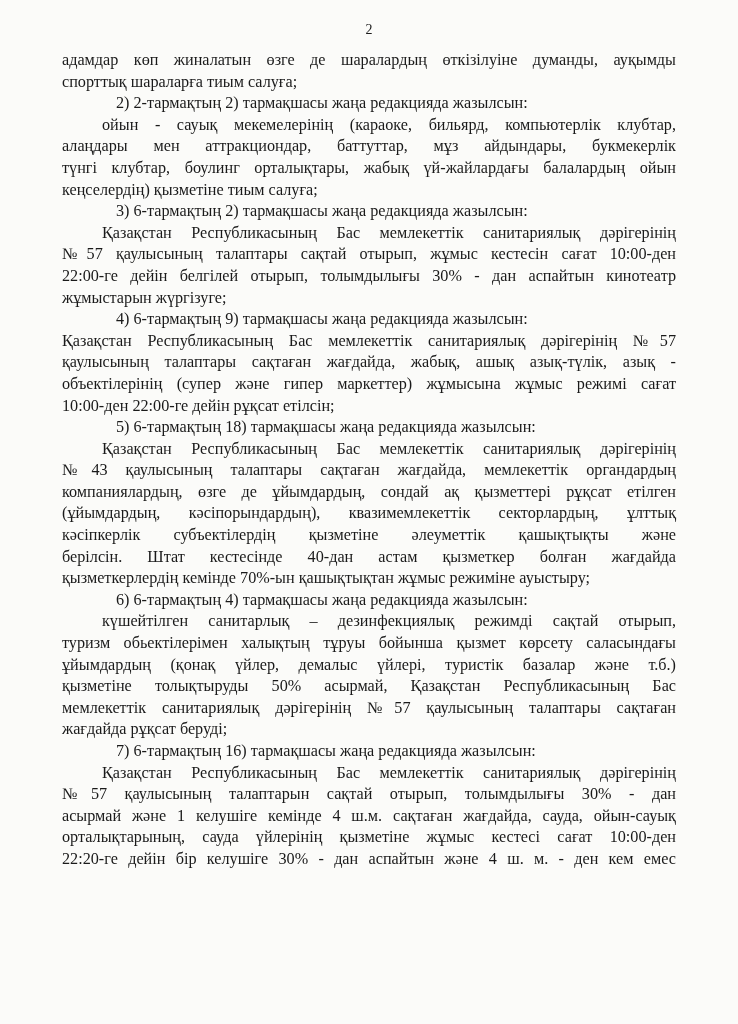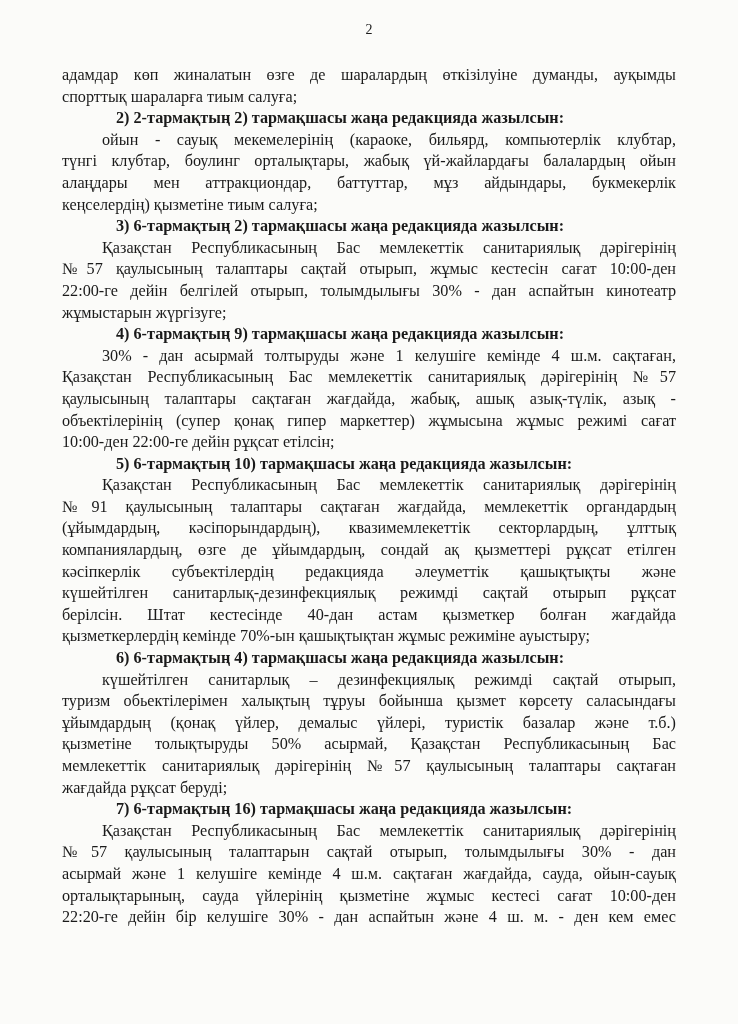--- a/index.html
+++ b/index.html
@@ -8,73 +8,71 @@
     background: #fbfbf9;
     font-family: "Liberation Serif", "DejaVu Serif", serif;
     color: #1a1a1a;
     position: relative;
   }
   .page-number {
     position: absolute; top: 22px; left: 0; width: 738px;
     text-align: center; font-size: 14px;
   }
   .content {
-    position: absolute; top: 65px; left: 62px; width: 614px;
+    position: absolute; top: 50px; left: 62px; width: 614px;
     font-size: 16.2px; line-height: 21.6px;
   }
   .line {
     white-space: nowrap; height: 21.6px;
   }
   .line.j { text-align: justify; text-align-last: justify; }
   .line.ind { padding-left: 40px; }
   .heading {
-    font-weight: bold; white-space: nowrap; height: 21.6px;
+    font-weight: normal; white-space: nowrap; height: 21.6px;
     padding-left: 54px;
   }
 </style>
 </head>
 <body>
 
 <div class="page-number">2</div>
 
 <div class="content" id="content">
     <div class="paragraph">
       <div class="line j">адамдар көп жиналатын өзге де шаралардың өткізілуіне думанды, ауқымды</div>
       <div class="line">спорттық шараларға тиым салуға;</div>
     </div>
     <div class="heading">2) 2-тармақтың 2) тармақшасы жаңа редакцияда жазылсын:</div>
     <div class="paragraph">
       <div class="line j ind">ойын - сауық мекемелерінің (караоке, бильярд, компьютерлік клубтар,</div>
+      <div class="line j">алаңдары мен аттракциондар, баттуттар, мұз айдындары, букмекерлік</div>
       <div class="line j">түнгі клубтар, боулинг орталықтары, жабық үй-жайлардағы балалардың ойын</div>
-      <div class="line j">алаңдары мен аттракциондар, баттуттар, мұз айдындары, букмекерлік</div>
       <div class="line">кеңселердің) қызметіне тиым салуға;</div>
     </div>
     <div class="heading">3) 6-тармақтың 2) тармақшасы жаңа редакцияда жазылсын:</div>
     <div class="paragraph">
       <div class="line j ind">Қазақстан Республикасының Бас мемлекеттік санитариялық дәрігерінің</div>
       <div class="line j">№57 қаулысының талаптары сақтай отырып, жұмыс кестесін сағат 10:00-ден</div>
       <div class="line j">22:00-ге дейін белгілей отырып, толымдылығы 30% - дан аспайтын кинотеатр</div>
       <div class="line">жұмыстарын жүргізуге;</div>
     </div>
     <div class="heading">4) 6-тармақтың 9) тармақшасы жаңа редакцияда жазылсын:</div>
     <div class="paragraph">
-      <div class="line j ind">30% - дан асырмай толтыруды және 1 келушіге кемінде 4 ш.м. сақтаған,</div>
       <div class="line j">Қазақстан Республикасының Бас мемлекеттік санитариялық дәрігерінің №57</div>
       <div class="line j">қаулысының талаптары сақтаған жағдайда, жабық, ашық азық-түлік, азық -</div>
-      <div class="line j">объектілерінің (супер қонақ гипер маркеттер) жұмысына жұмыс режимі сағат</div>
+      <div class="line j">объектілерінің (супер және гипер маркеттер) жұмысына жұмыс режимі сағат</div>
       <div class="line">10:00-ден 22:00-ге дейін рұқсат етілсін;</div>
     </div>
-    <div class="heading">5) 6-тармақтың 10) тармақшасы жаңа редакцияда жазылсын:</div>
+    <div class="heading">5) 6-тармақтың 18) тармақшасы жаңа редакцияда жазылсын:</div>
     <div class="paragraph">
       <div class="line j ind">Қазақстан Республикасының Бас мемлекеттік санитариялық дәрігерінің</div>
-      <div class="line j">№91 қаулысының талаптары сақтаған жағдайда, мемлекеттік органдардың</div>
+      <div class="line j">№43 қаулысының талаптары сақтаған жағдайда, мемлекеттік органдардың</div>
+      <div class="line j">компаниялардың, өзге де ұйымдардың, сондай ақ қызметтері рұқсат етілген</div>
       <div class="line j">(ұйымдардың, кәсіпорындардың), квазимемлекеттік секторлардың, ұлттық</div>
-      <div class="line j">компаниялардың, өзге де ұйымдардың, сондай ақ қызметтері рұқсат етілген</div>
-      <div class="line j">кәсіпкерлік субъектілердің редакцияда әлеуметтік қашықтықты және</div>
-      <div class="line j">күшейтілген санитарлық-дезинфекциялық режимді сақтай отырып рұқсат</div>
+      <div class="line j">кәсіпкерлік субъектілердің қызметіне әлеуметтік қашықтықты және</div>
       <div class="line j">берілсін. Штат кестесінде 40-дан астам қызметкер болған жағдайда</div>
       <div class="line">қызметкерлердің кемінде 70%-ын қашықтықтан жұмыс режиміне ауыстыру;</div>
     </div>
     <div class="heading">6) 6-тармақтың 4) тармақшасы жаңа редакцияда жазылсын:</div>
     <div class="paragraph">
       <div class="line j ind">күшейтілген санитарлық – дезинфекциялық режимді сақтай отырып,</div>
       <div class="line j">туризм обьектілерімен халықтың тұруы бойынша қызмет көрсету саласындағы</div>
       <div class="line j">ұйымдардың (қонақ үйлер, демалыс үйлері, туристік базалар және т.б.)</div>
       <div class="line j">қызметіне толықтыруды 50% асырмай, Қазақстан Республикасының Бас</div>
       <div class="line j">мемлекеттік санитариялық дәрігерінің №57 қаулысының талаптары сақтаған</div>

